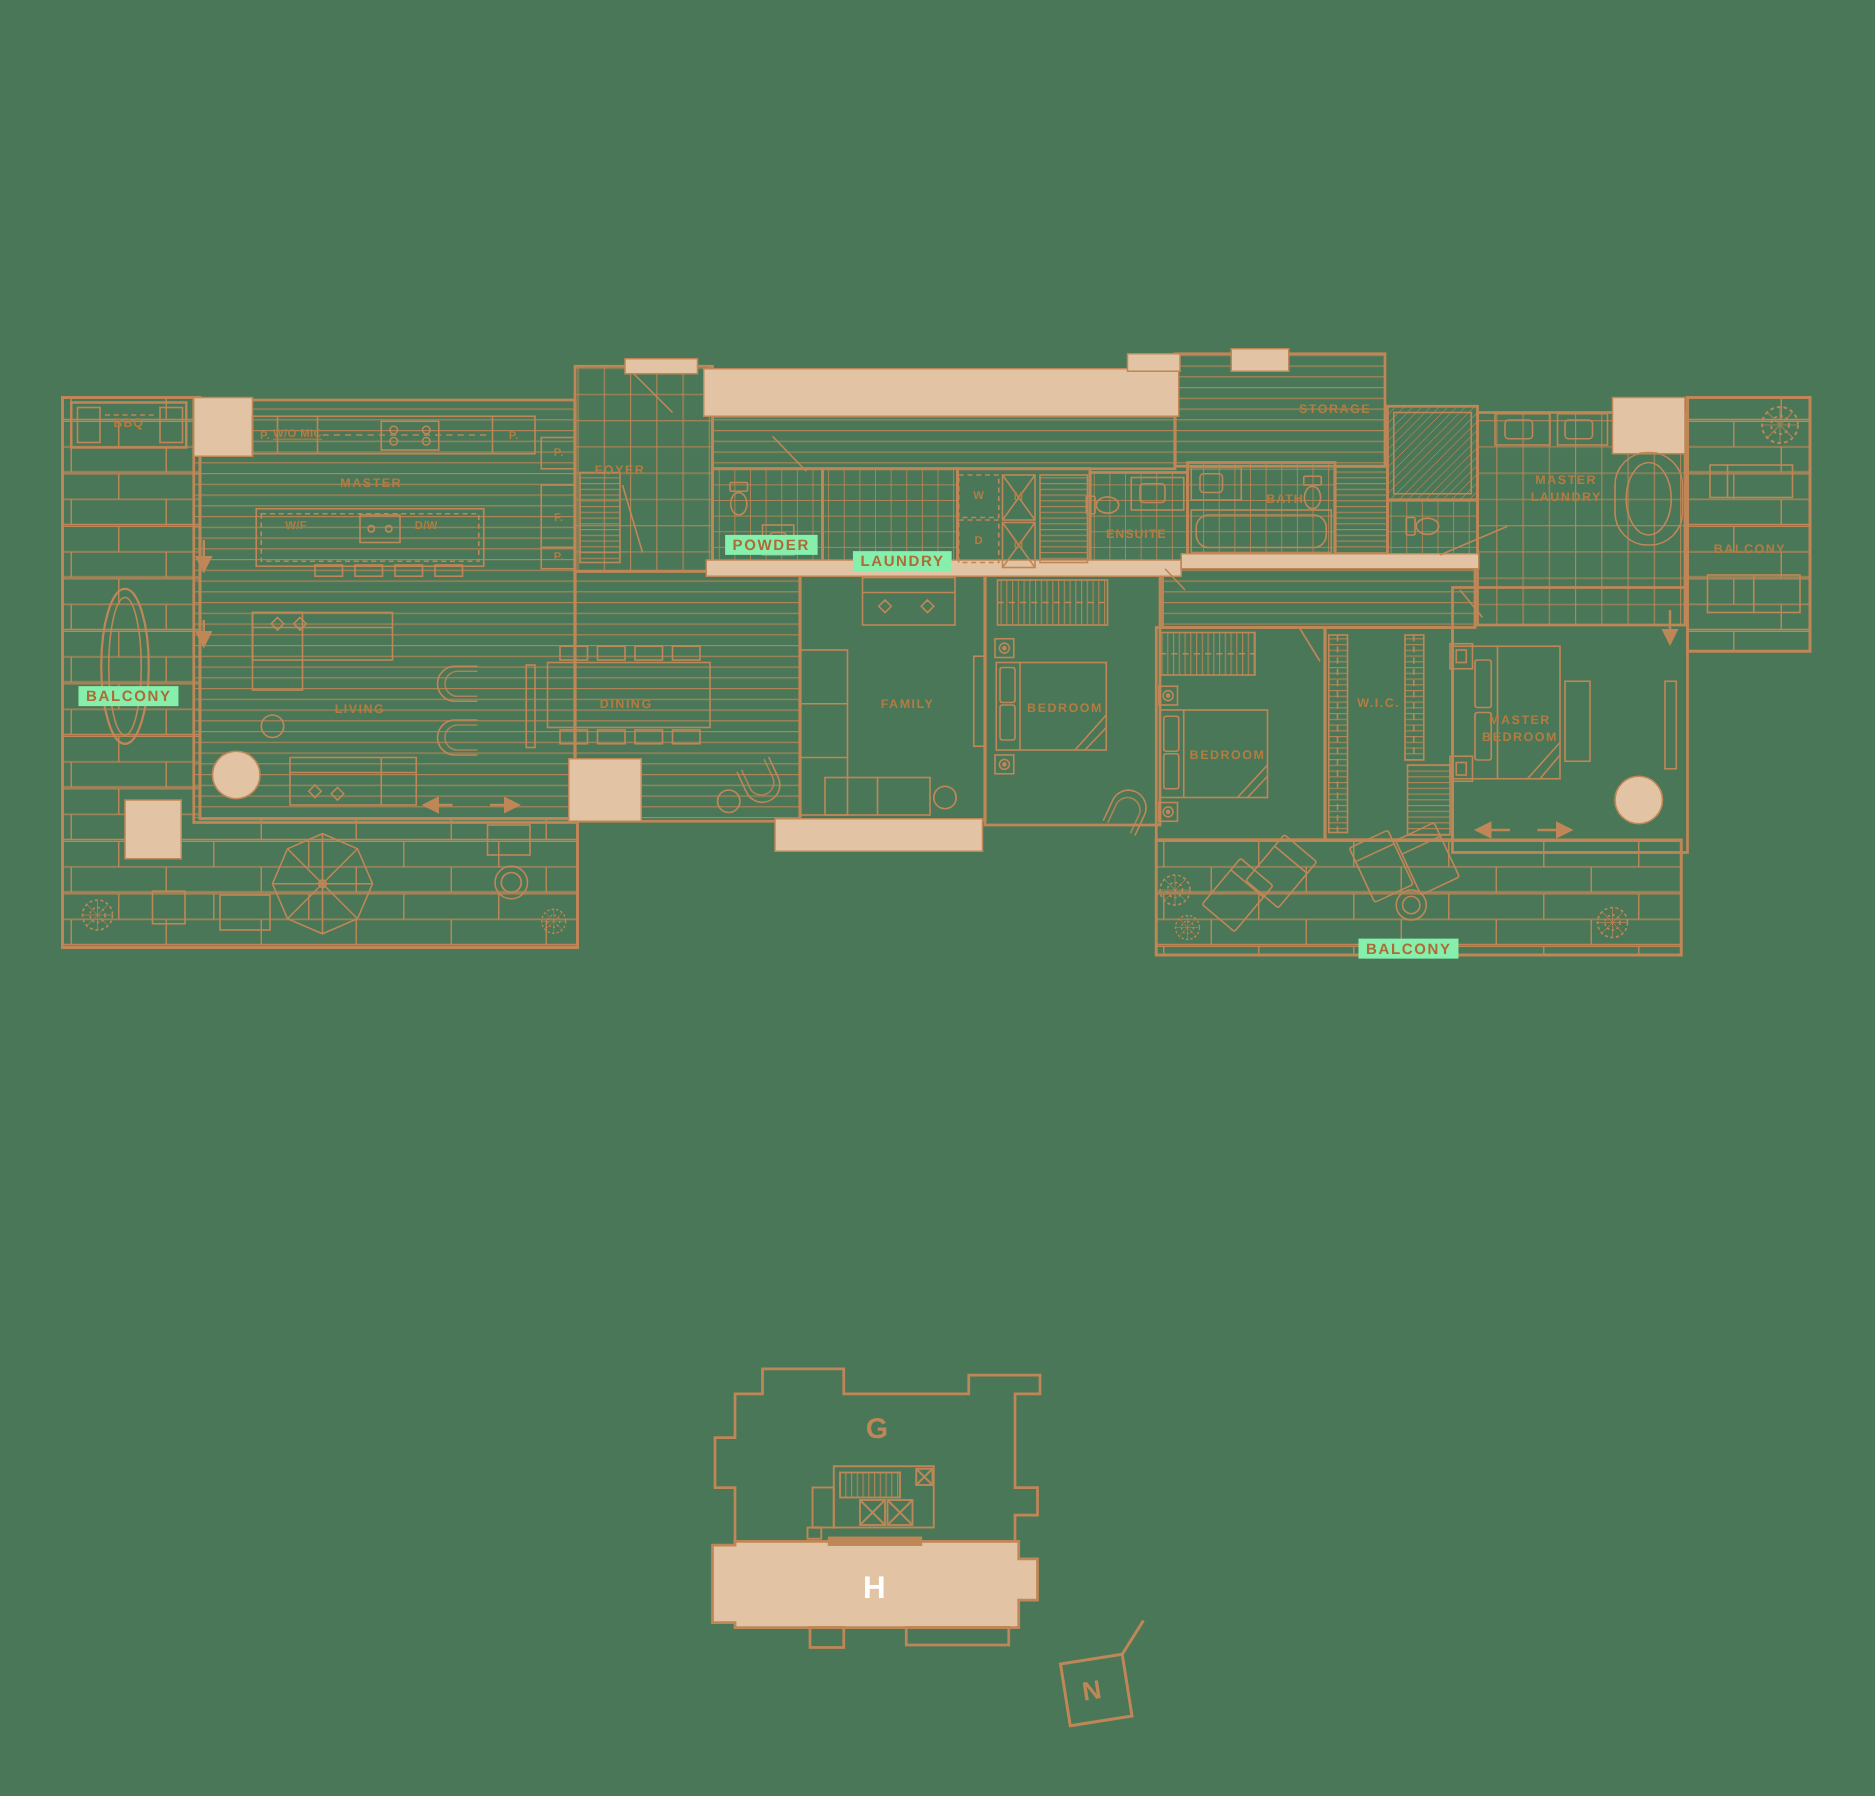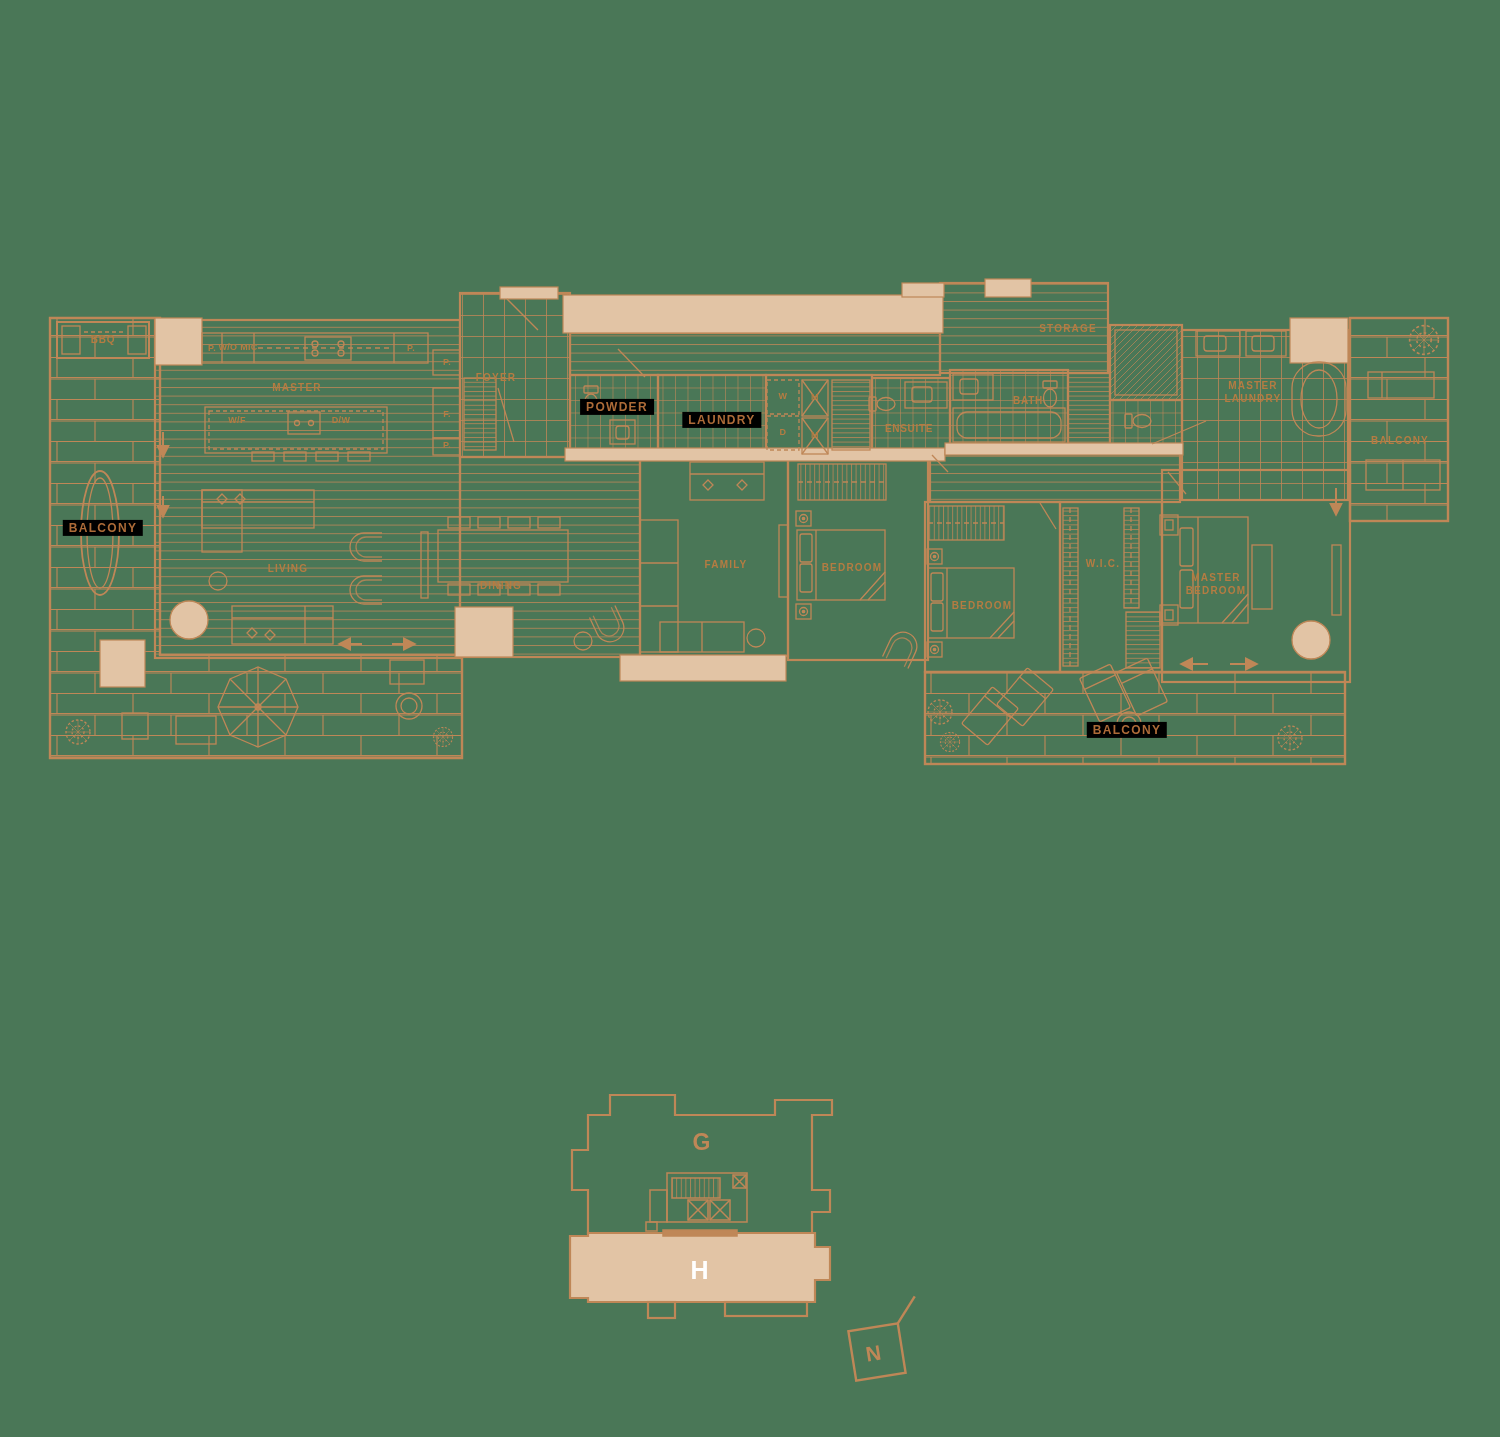--- a/index.html
+++ b/index.html
@@ -3,24 +3,24 @@
 <meta charset="utf-8">
 <style>
   html,body{margin:0;padding:0;background:#4a7757;}
   #canvas{position:relative;width:1500px;height:1437px;background:#4a7757;overflow:hidden;
           font-family:"Liberation Sans",sans-serif;}
   #drawing{position:absolute;left:0;top:0;}
   .lbl{position:absolute;transform:translate(-50%,-50%);color:#b57c42;font-weight:bold;
        font-size:10px;letter-spacing:1.2px;white-space:nowrap;text-align:center;line-height:1.1;}
   .s9{font-size:9px;letter-spacing:.3px;}
   .s10{font-size:10px;letter-spacing:.7px;}
-  .wrap36{white-space:normal;width:40px;line-height:1.15;}
+  .wrap36{white-space:normal;width:40px;line-height:1.15;text-decoration:underline;}
   .wrap72{white-space:normal;width:76px;line-height:1.25;}
   .wrap80{white-space:normal;width:86px;line-height:1.25;}
-  .chip{background:#000000;color:#ad6b38;padding:2px 6px 1px 6px;font-size:12px;letter-spacing:1.3px;}
+  .chip{background:#86efac;color:#ad6b38;padding:2px 6px 1px 6px;font-size:12px;letter-spacing:1.3px;margin-top:29px;}
   .big-g{font-size:23px;letter-spacing:1px;color:#bf8757;}
   .big-h{font-size:25px;letter-spacing:1px;color:#ffffff;}
   .north{font-size:21px;color:#bf8757;transform:translate(-50%,-50%) rotate(-9deg);}
 </style>
 </head>
 <body>
 
 <div id="canvas">
 
 <svg id="drawing" width="1500" height="1437" viewBox="0 0 1500 1437">
@@ -365,21 +365,21 @@
 <div class="lbl s9" style="left:783px;top:433px">D</div>
 <div class="lbl s9" style="left:815px;top:398px">M</div>
 <div class="lbl s9" style="left:815px;top:436px">M</div>
 <div class="lbl s10" style="left:909px;top:428px">ENSUITE</div>
 <div class="lbl s10" style="left:1028px;top:400px">BATH</div>
 <div class="lbl" style="left:1068px;top:328px">STORAGE</div>
 <div class="lbl wrap72" style="left:1253px;top:392px">MASTER LAUNDRY</div>
 <div class="lbl" style="left:1400px;top:440px">BALCONY</div>
 <div class="lbl chip" style="left:103px;top:528px">BALCONY</div>
 <div class="lbl" style="left:288px;top:568px">LIVING</div>
-<div class="lbl" style="left:501px;top:585px">DINING</div>
+<div class="lbl" style="left:501px;top:564px">DINING</div>
 <div class="lbl" style="left:726px;top:564px">FAMILY</div>
 <div class="lbl" style="left:852px;top:567px">BEDROOM</div>
 <div class="lbl" style="left:982px;top:605px">BEDROOM</div>
 <div class="lbl" style="left:1103px;top:563px">W.I.C.</div>
 <div class="lbl wrap80" style="left:1216px;top:584px">MASTER BEDROOM</div>
 <div class="lbl chip" style="left:1127px;top:730px">BALCONY</div>
 <div class="lbl big-g" style="left:702px;top:1143px">G</div>
 <div class="lbl big-h" style="left:700px;top:1271px">H</div>
 <div class="lbl north" style="left:874px;top:1353px">N</div>
 

